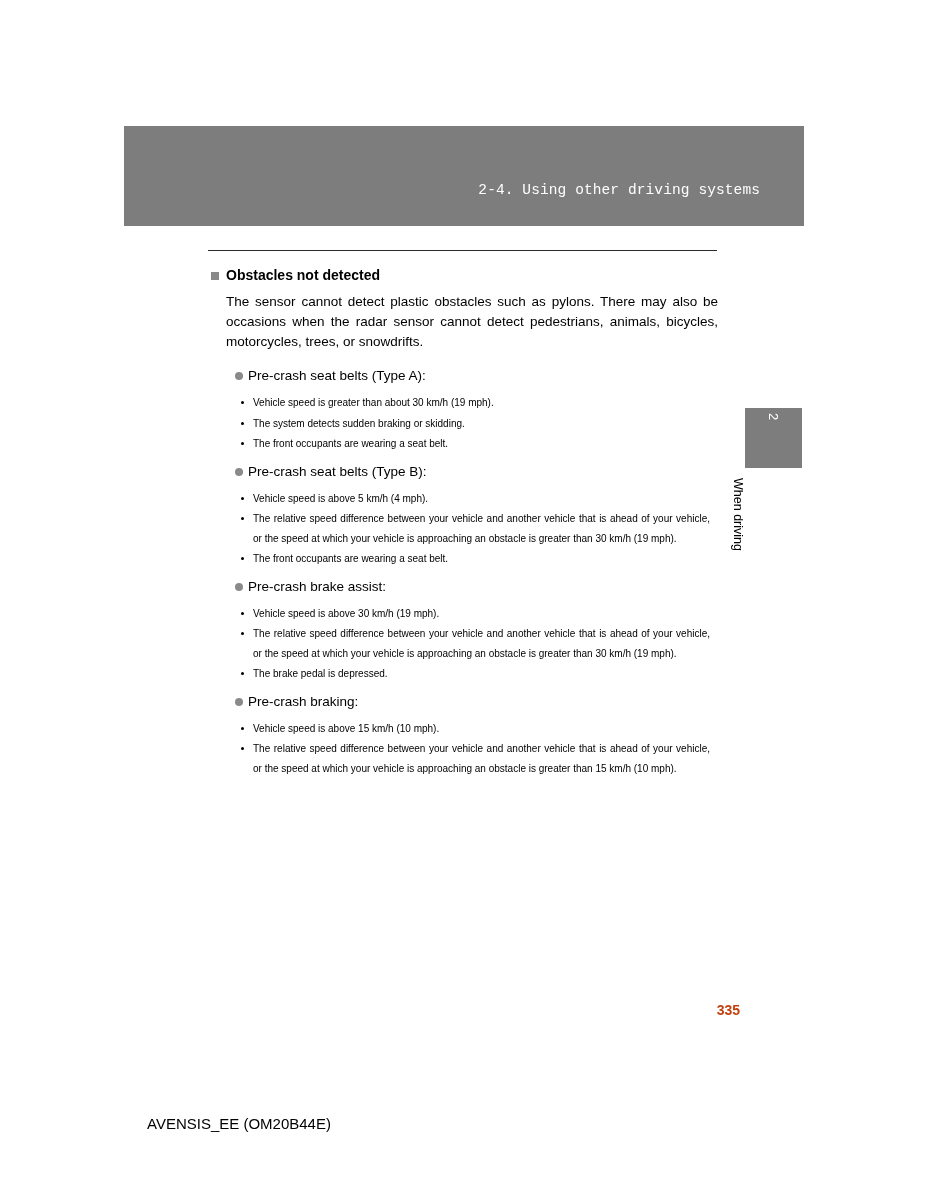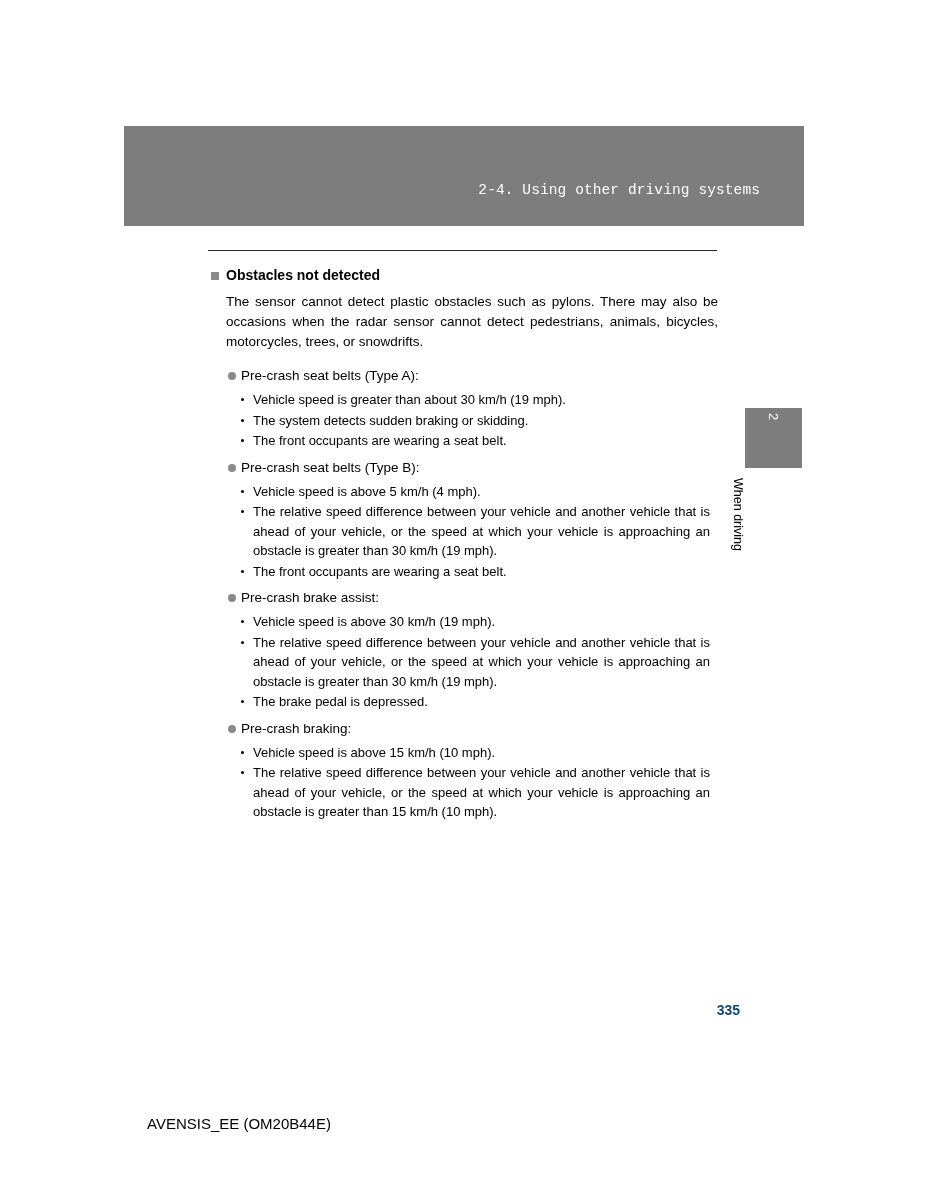--- a/index.html
+++ b/index.html
@@ -85,42 +85,42 @@
 
   
   .grp {
     margin: 0 0 0 0;
   }
   .grp-title {
     position: relative;
     padding-left: 33px;
     font-size: 13.5px;
     line-height: 21px;
-    margin: 0;
+    margin: 7px;
   }
   .grp-title .rd-bullet {
     position: absolute;
     left: 20px;
     top: 7px;
     width: 8px;
     height: 8px;
     border-radius: 50%;
     background: #8a8a8a;
   }
 
   
   .sub-list {
     margin: 4px 0 6px 0;
     padding: 0;
     list-style: none;
   }
   .sub-item {
     position: relative;
     padding-left: 45px;
-    font-size: 13px;
+    font-size: 10px;
     line-height: 19.5px;
     margin-bottom: 1px;
     text-align: justify;
     text-justify: inter-word;
   }
   .sub-item .dot {
     position: absolute;
     left: 33px;
     top: 8px;
     width: 3px;
@@ -168,21 +168,21 @@
 
   
   .page-number {
     position: absolute;
     left: 0;
     top: 1002px;
     width: 740px;
     text-align: right;
     font-size: 14px;
     font-weight: bold;
-    color: #0c4a6e;
+    color: #c2410c;
   }
 
   
   .footer-code {
     position: absolute;
     left: 147px;
     top: 1115px;
     font-size: 15px;
     color: #000000;
   }

